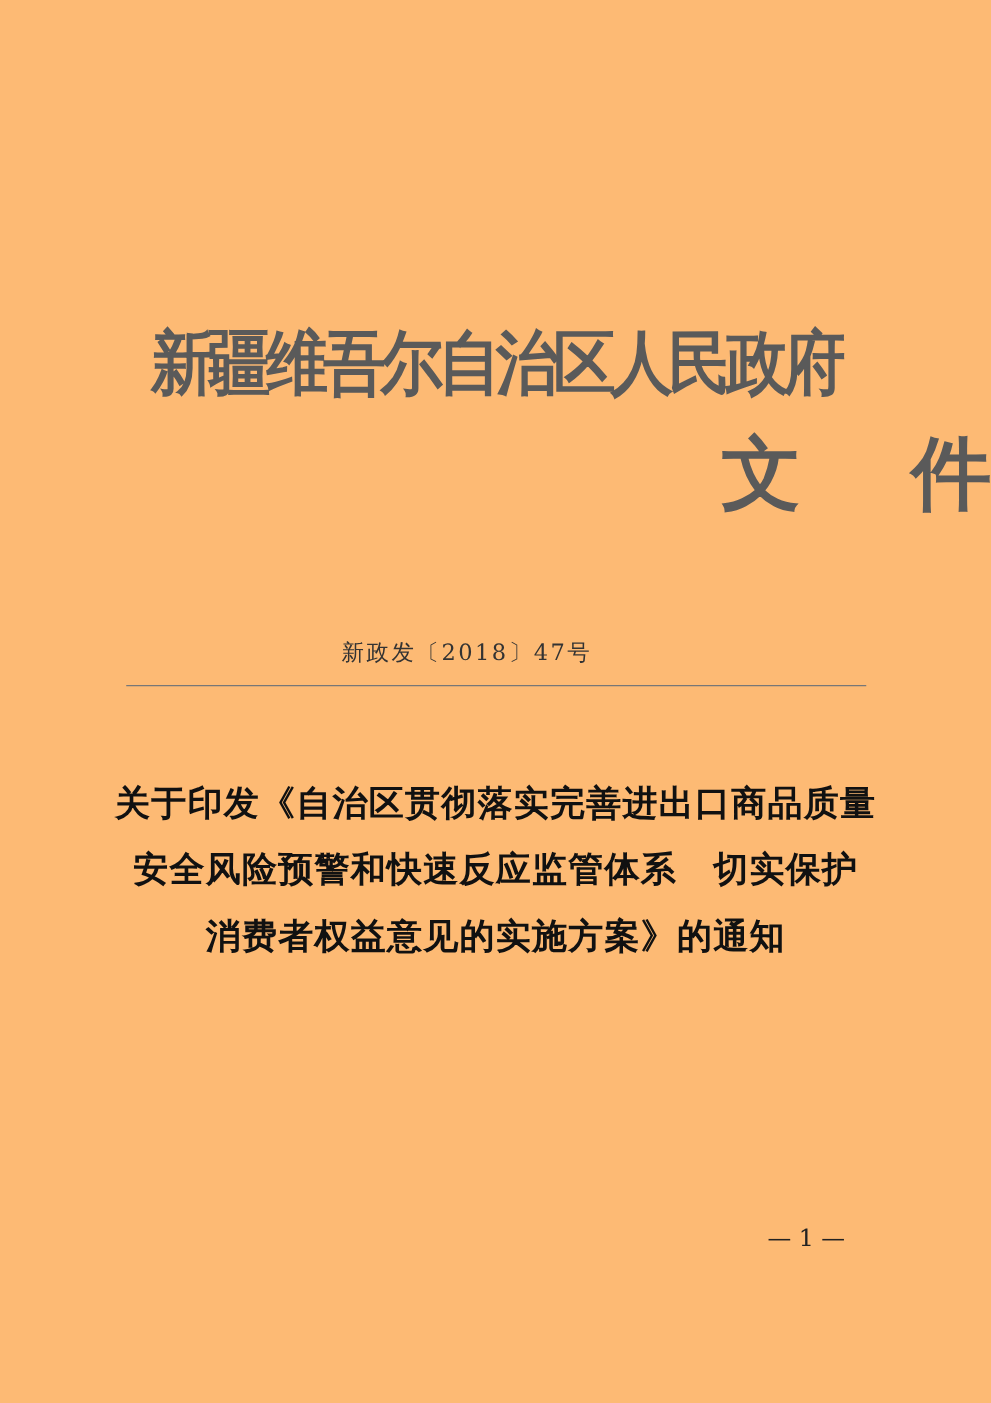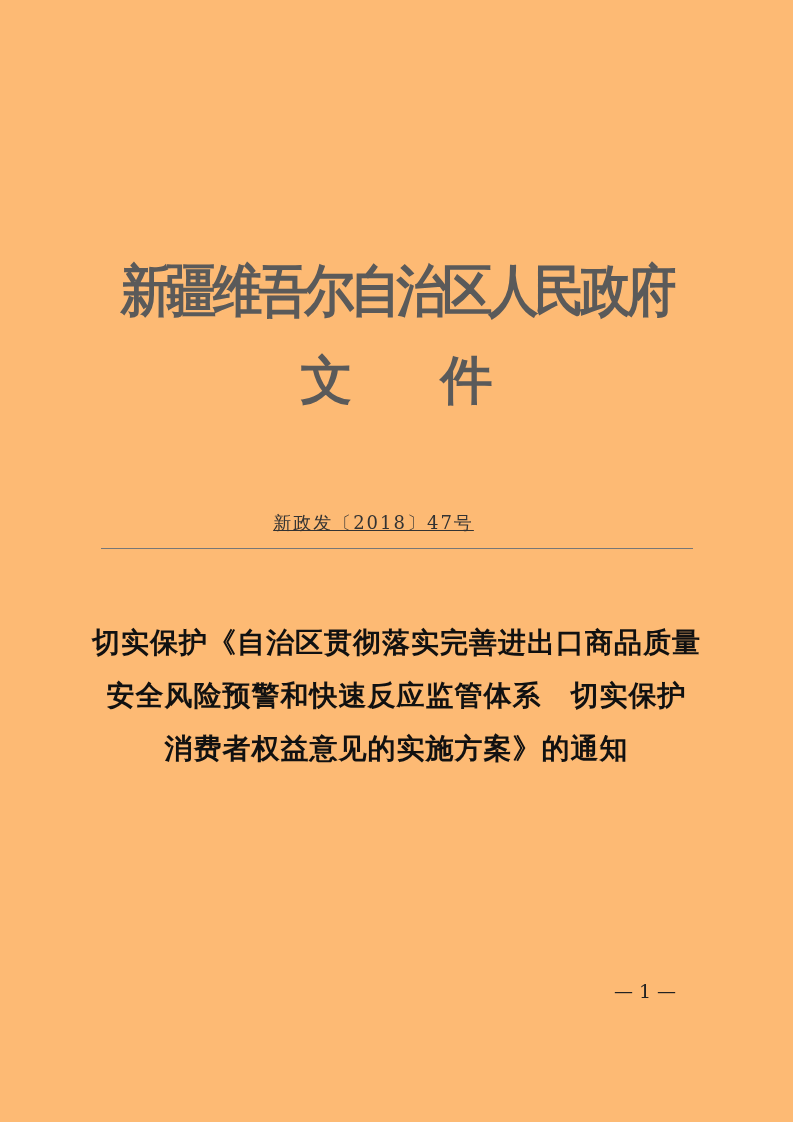--- a/index.html
+++ b/index.html
@@ -36,41 +36,40 @@
       letter-spacing: -4px;
       color: #5a5a5a;
       transform: scaleY(1.12);
       transform-origin: center top;
     }
     .doc-kind {
       position: absolute;
       left: 0;
       width: 793px;
       top: 330px;
-      text-align: center;
+      text-align: right;
       font-family: "DejaVu Serif", "Liberation Serif", serif;
       font-weight: bold;
-      font-size: 52px;
+      font-size: 64px;
       line-height: 100px;
       color: #5a5a5a;
       letter-spacing: 0;
     }
     .doc-kind span { display: inline-block; }
     .doc-kind .gap { width: 88px; }
     .doc-number {
       position: absolute;
       left: 0;
       width: 747px;
       top: 510px;
       text-align: center;
       font-size: 18px;
       line-height: 26px;
       color: #333333;
       letter-spacing: 2px;
-      text-decoration: underline;
     }
     .rule {
       position: absolute;
       left: 101px;
       width: 592px;
       top: 548px;
       height: 0;
       border-top: 1.5px solid #777777;
     }
     .headline {
@@ -121,21 +120,21 @@
 
   <div class="doc-kind">
     <span>文</span><span class="gap"></span><span>件</span>
   </div>
 
   <div class="doc-number">新政发〔2018〕47号</div>
 
   <div class="rule"></div>
 
   <div class="headline">
-    <span class="hl-line">切实保护《自治区贯彻落实完善进出口商品质量</span>
+    <span class="hl-line">关于印发《自治区贯彻落实完善进出口商品质量</span>
     <span class="hl-line">安全风险预警和快速反应监管体系　切实保护</span>
     <span class="hl-line">消费者权益意见的实施方案》的通知</span>
   </div>
 
   <div class="body-text">
   </div>
 
   <div class="page-number">— 1 —</div>
 
 </div>

